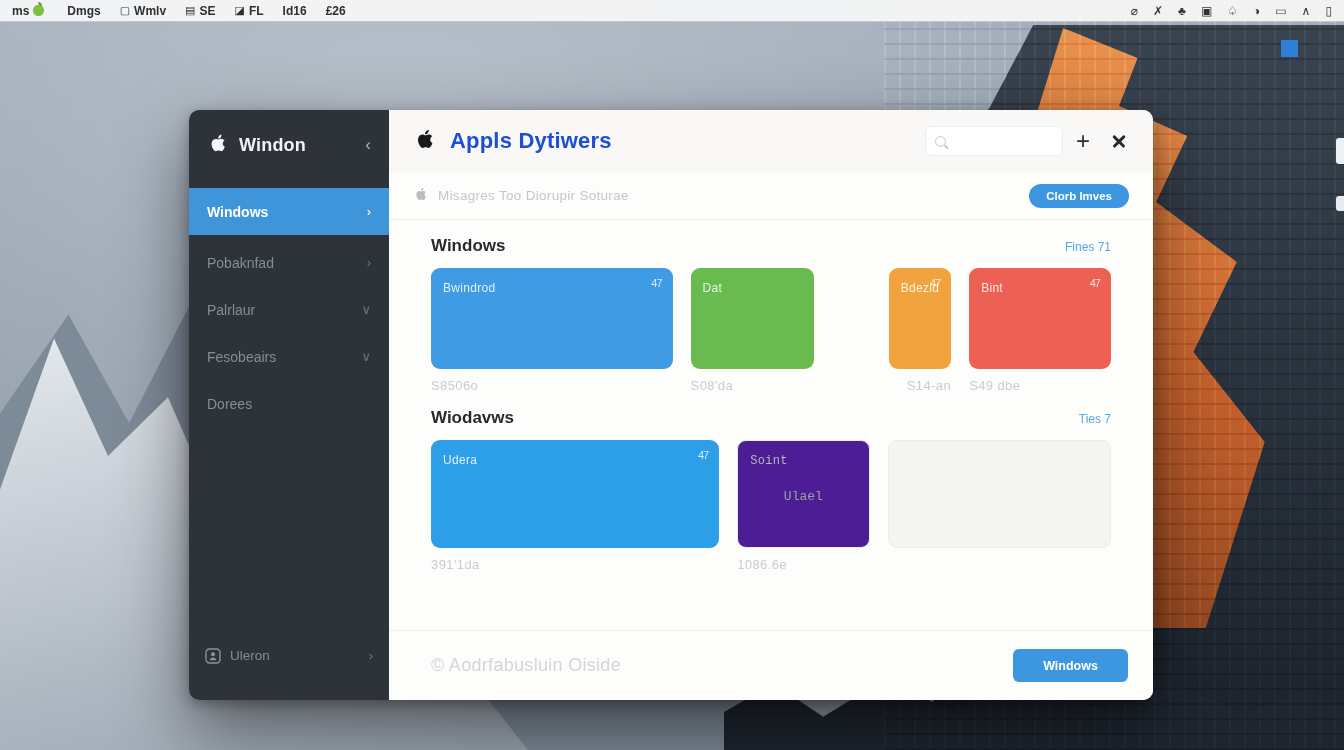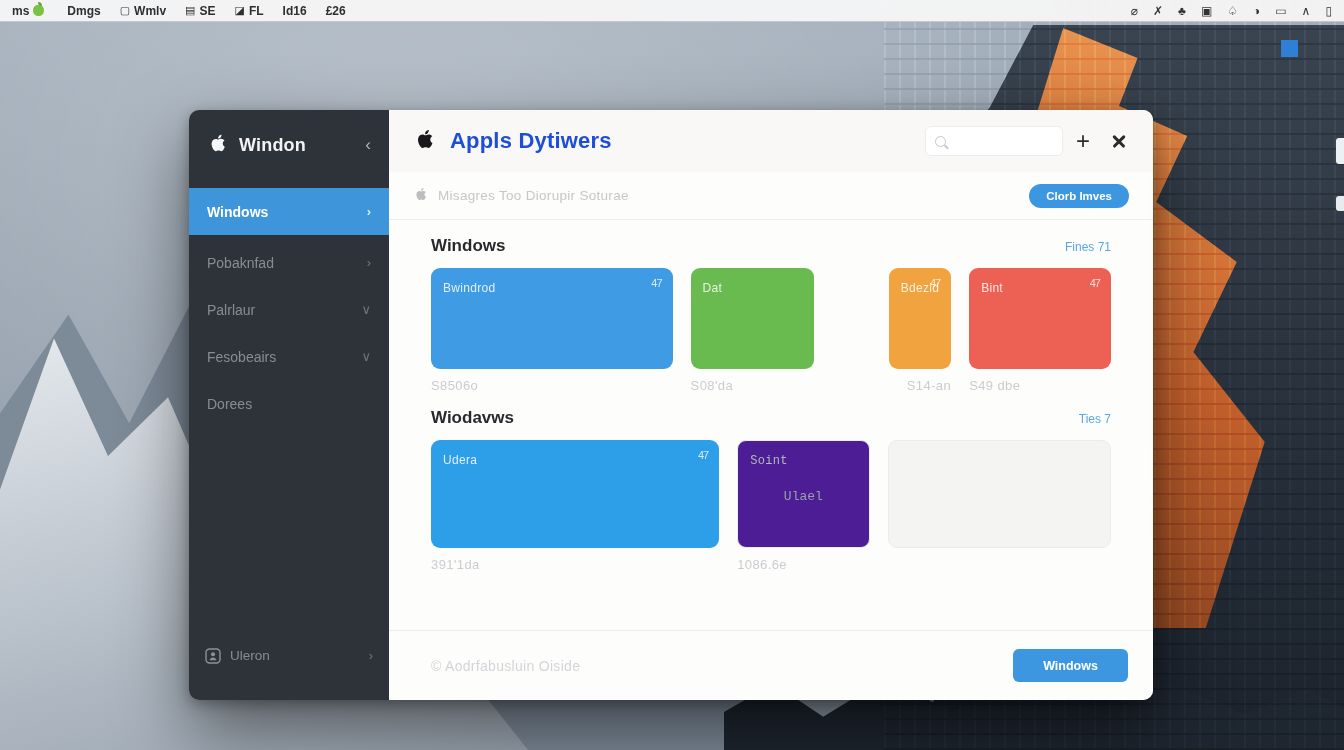--- a/index.html
+++ b/index.html
@@ -114,21 +114,21 @@
   .card-badge { position:absolute; top:9px; right:11px; font-size:11px; color:rgba(255,255,255,.8);
                 letter-spacing:-1px; }
   .card.gray { border:1px solid #ececea; }
   .card.gray .card-label { color:#b4b8bd; }
   .card-center { text-align:center; margin-top:20px; font-size:13px; color:#9aa0a6; }
   .caption { margin-top:9px; font-size:13px; color:#caccd0; letter-spacing:.4px; min-height:16px; }
   .section-2 { margin-top:14px; }
 
   .footerbar { border-top:1px solid #ececea; height:70px; display:flex; align-items:center;
                padding:0 25px 0 42px; flex-shrink:0; background:#fdfdfc; }
-  .copyright { color:#d3d5d8; font-size:14px; letter-spacing:.3px; }
+  .copyright { color:#d3d5d8; font-size:18px; letter-spacing:.3px; }
   .footer-btn { margin-left:auto; background:#3d97e0; color:#fff; border:none; border-radius:6px;
                 width:115px; height:33px; font-size:12.5px; font-weight:700; cursor:pointer;
                 font-family:"Liberation Sans",sans-serif; }
 </style>
 </head>
 <body>
 
 <div class="desktop">
 
   <div class="wp haze"></div>

